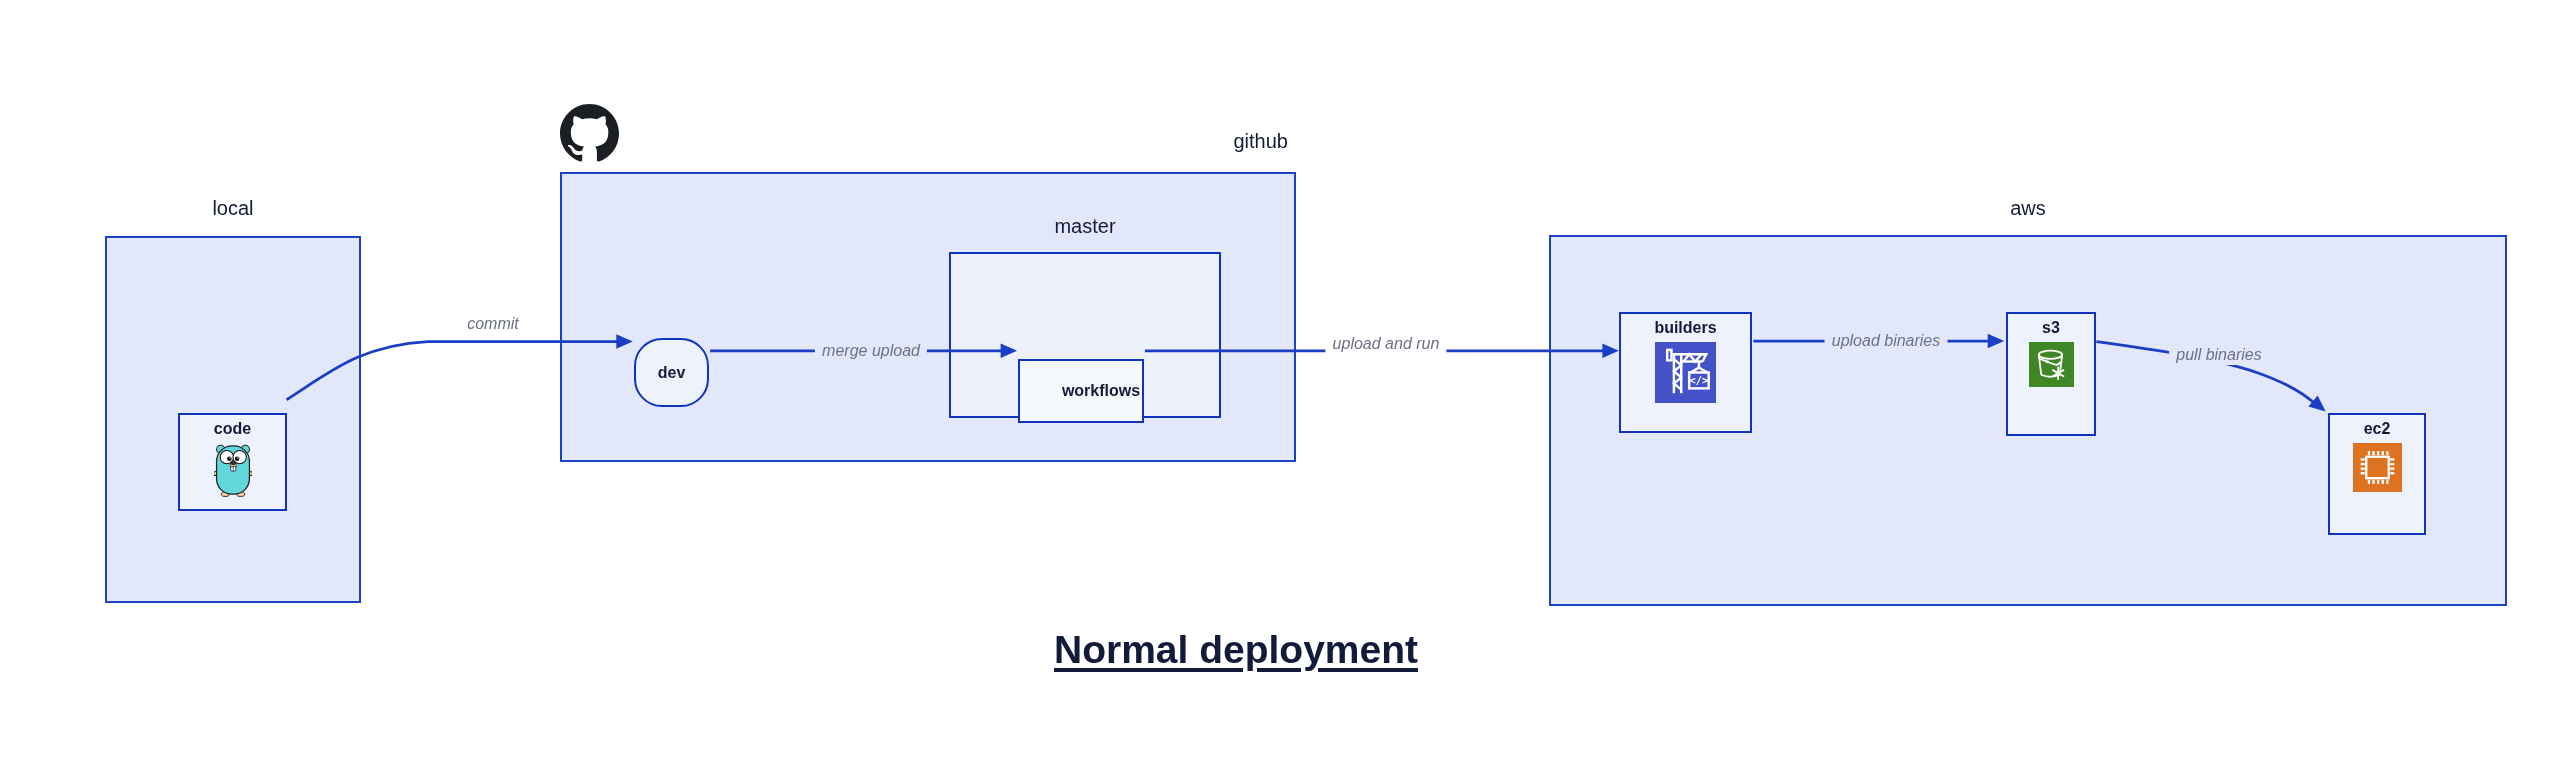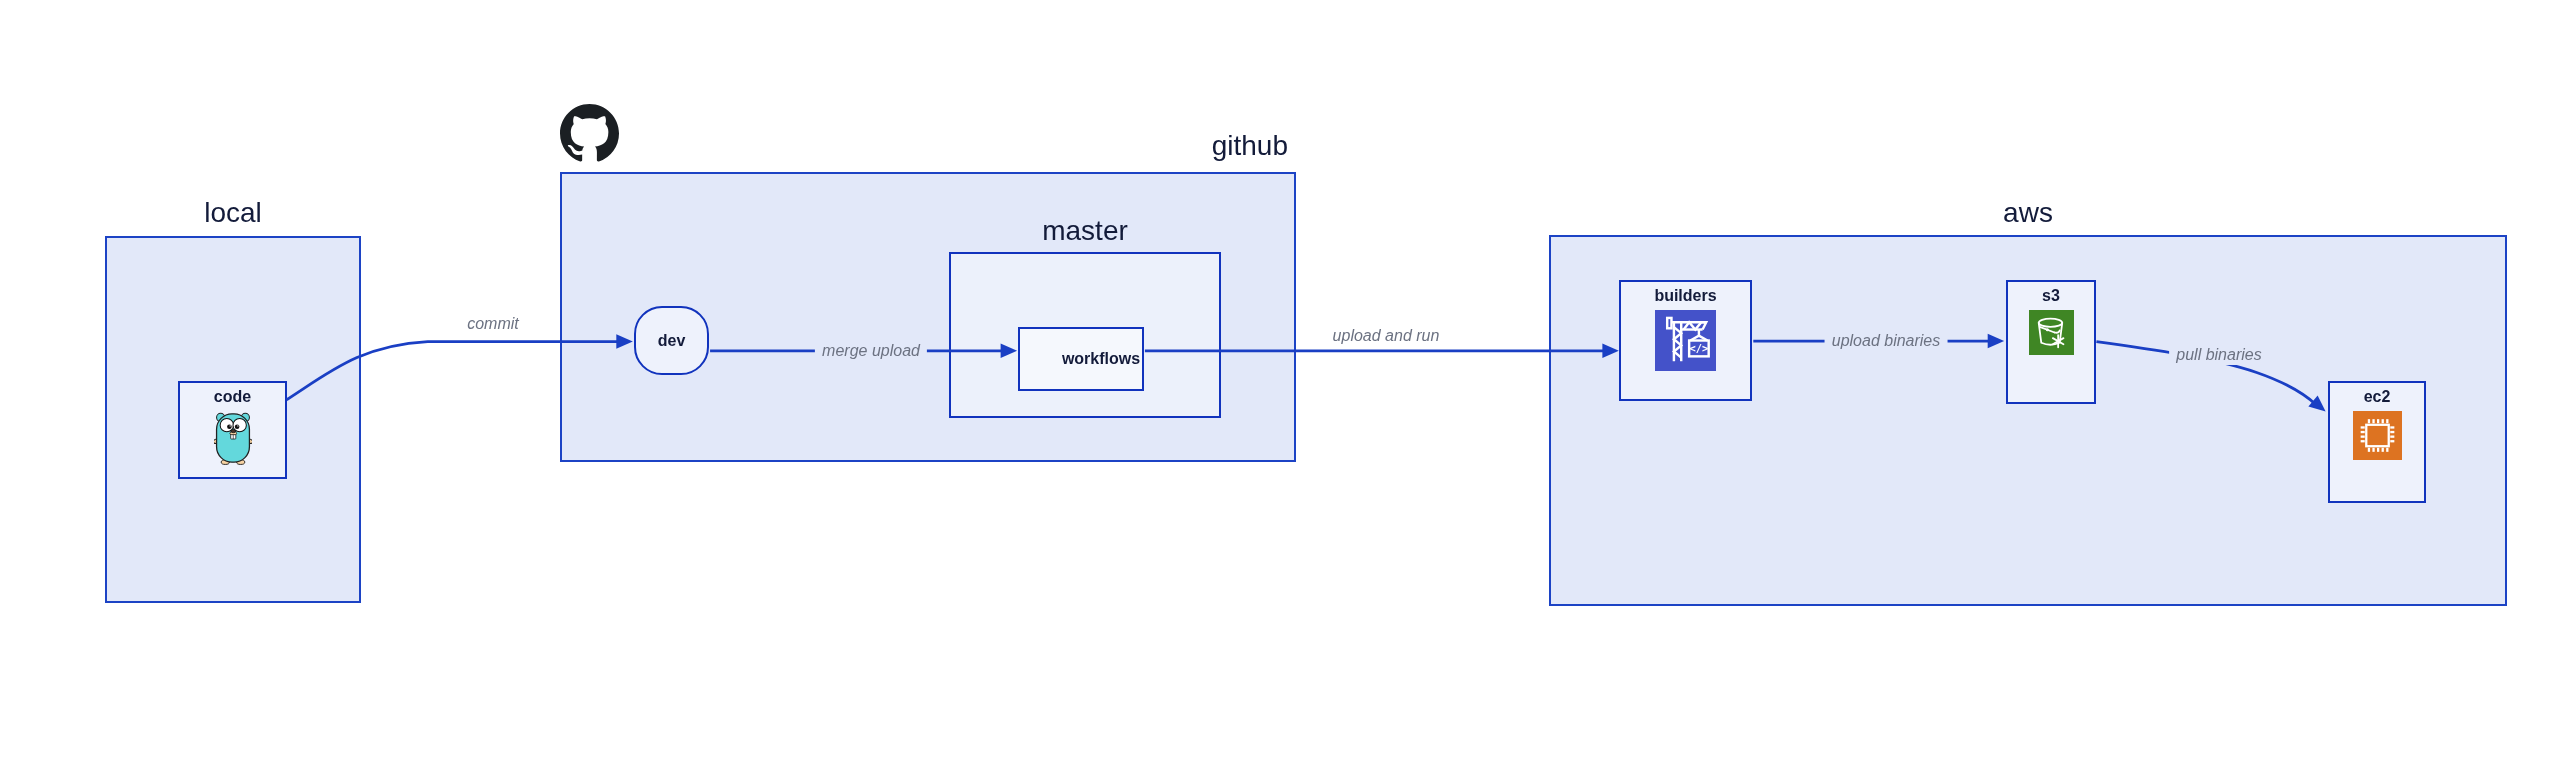--- a/index.html
+++ b/index.html
@@ -9,24 +9,24 @@
     --codebuild:#4452c9; --glacier:#3f8624; --ec2-orange:#dd7321; --octocat:#1b1f23;
     --gopher-body:#63d8dc; --gopher-skin:#f6d2a2;
   }
   html,body{margin:0;padding:0;background:#ffffff;}
   body{font-family:"Liberation Sans","DejaVu Sans",sans-serif;}
   .canvas{position:relative;width:2604px;height:781px;background:#ffffff;overflow:hidden;}
 
   .box{position:absolute;box-sizing:border-box;}
   .box.outer{border:2.6px solid var(--border-outer);background:var(--fill-outer);}
   .box.mid{border:2.1px solid var(--border-node);background:var(--fill-mid);}
-  .box.node{border:2.1px solid var(--border-node);background:var(--fill-node);}
+  .box.node{border:2.1px solid var(--border-node);background:var(--fill-node);margin-top:32px;}
   .box.inner-node{background:var(--fill-inner-node);}
 
-  .container-label{position:absolute;color:var(--label-dark);font-size:28px;font-weight:500;
+  .container-label{position:absolute;color:var(--label-dark);font-size:20px;font-weight:500;
     text-align:center;white-space:nowrap;}
   .container-label.right{text-align:right;}
 
   .node-label{color:var(--label-dark);font-size:16px;font-weight:700;white-space:nowrap;}
 
   .node-flex{display:flex;flex-direction:column;align-items:center;justify-content:flex-start;padding-top:5.2px;gap:5.2px;}
   .node-center{display:flex;align-items:center;justify-content:center;}
 
   .edge-label{position:absolute;transform:translate(-50%,-50%);color:var(--edge-label);
     font-size:16px;font-style:italic;white-space:nowrap;padding:1px 7.2px;z-index:6;}
@@ -84,21 +84,21 @@
       <polygon points="3890,662 3858,648 3858,676"></polygon>
     </g>
     <g>
       <path d="M 4069 663 C 4180 678 4300 696 4380 723 C 4438 743 4472 764 4496 786"></path>
       <polygon points="4514,799 4482,785 4482,813" transform="rotate(40 4514 799)"></polygon>
     </g>
   </svg>
 
   <div class="edge-label bg-white" style="left:451px;top:324px;margin-left:42px;">commit</div>
   <div class="edge-label bg-outer" style="left:871px;top:351px;">merge upload</div>
-  <div class="edge-label bg-white" style="left:1386px;top:336px;">upload and run</div>
+  <div class="edge-label bg-white" style="left:1386px;top:344px;">upload and run</div>
   <div class="edge-label bg-outer" style="left:1886px;top:341px;">upload binaries</div>
   <div class="edge-label bg-outer" style="left:2219px;top:355px;">pull binaries</div>
 
   <div class="box node node-flex z3" style="left:178px;top:381px;width:109px;height:98px;">
     <span class="node-label">code</span>
     <svg width="38" height="54" viewBox="0 0 74 104">
       <circle cx="13" cy="12" r="8" fill="var(--gopher-body)" stroke="#222" stroke-width="2"></circle>
       <circle cx="61" cy="12" r="8" fill="var(--gopher-body)" stroke="#222" stroke-width="2"></circle>
       <ellipse cx="5" cy="58" rx="6.5" ry="4" fill="var(--gopher-skin)" stroke="#222" stroke-width="1.8" transform="rotate(-22 5 58)"></ellipse>
       <ellipse cx="69" cy="58" rx="6.5" ry="4" fill="var(--gopher-skin)" stroke="#222" stroke-width="1.8" transform="rotate(22 69 58)"></ellipse>
@@ -186,15 +186,16 @@
         <rect x="15" y="48" width="8" height="4.5"></rect>
           <rect x="15" y="57" width="8" height="4.5"></rect>
         <rect x="73" y="30" width="8" height="4.5"></rect>
           <rect x="73" y="39" width="8" height="4.5"></rect>
         <rect x="73" y="48" width="8" height="4.5"></rect>
           <rect x="73" y="57" width="8" height="4.5"></rect>
       </g>
     </svg>
   </div>
 
+  <div class="title">Normal deployment</div>
 
 </div>
 
 
 </body></html>

